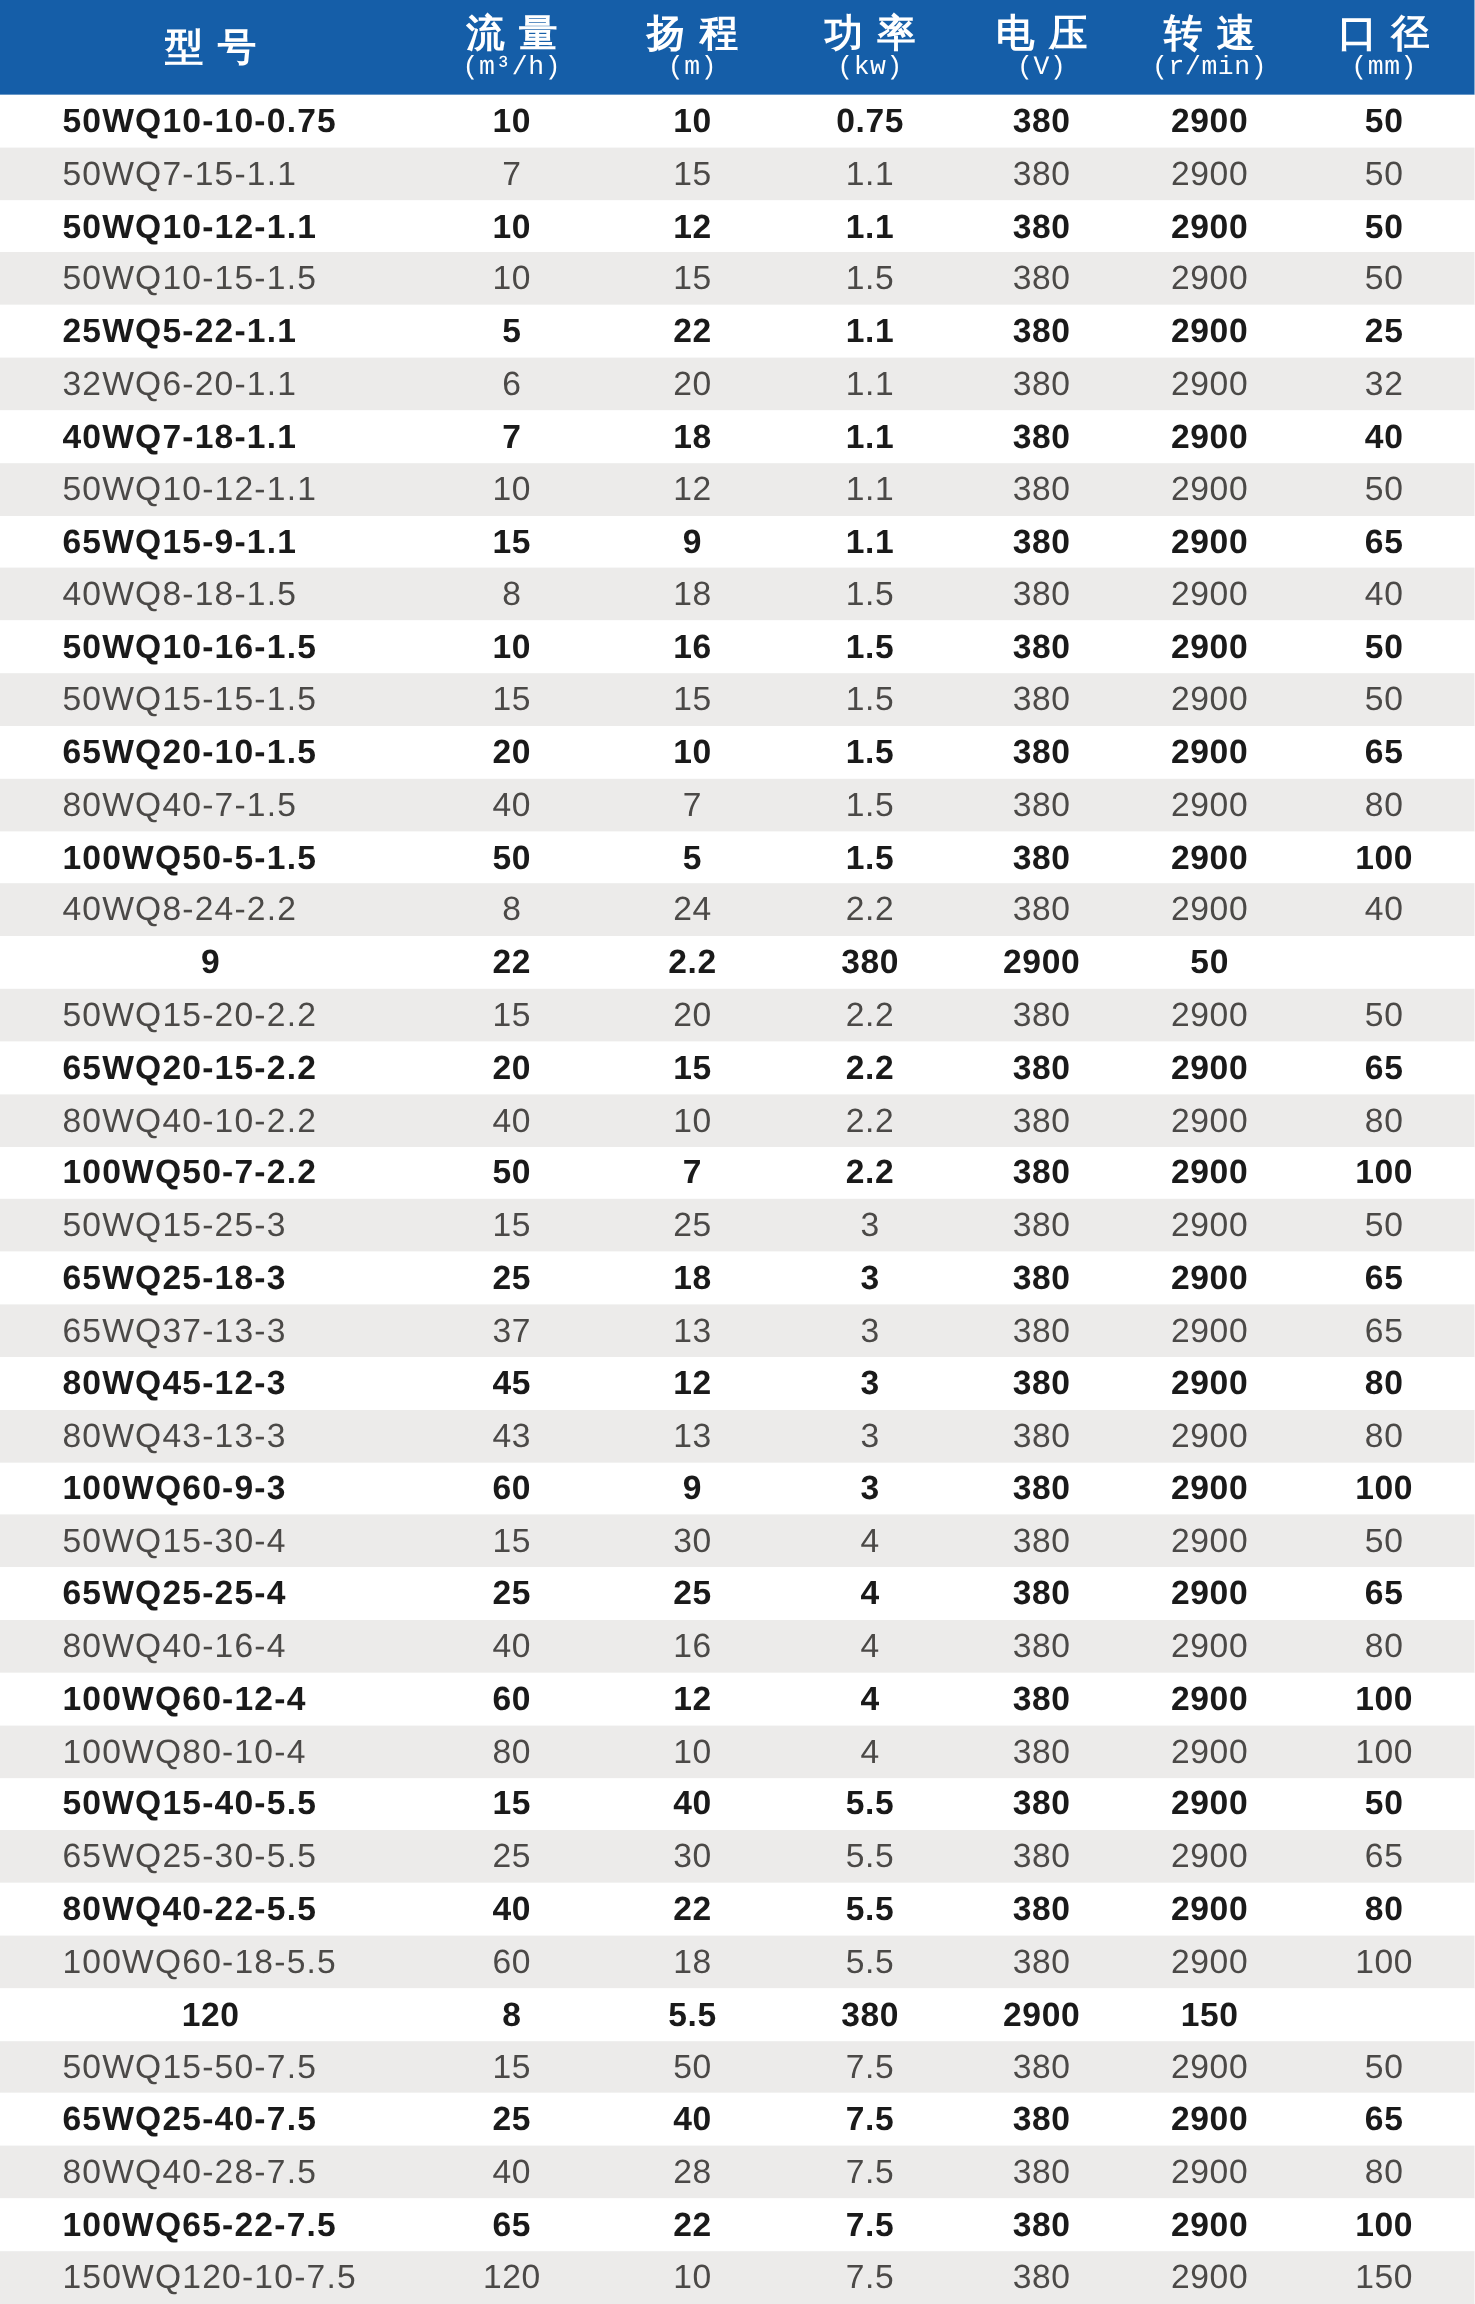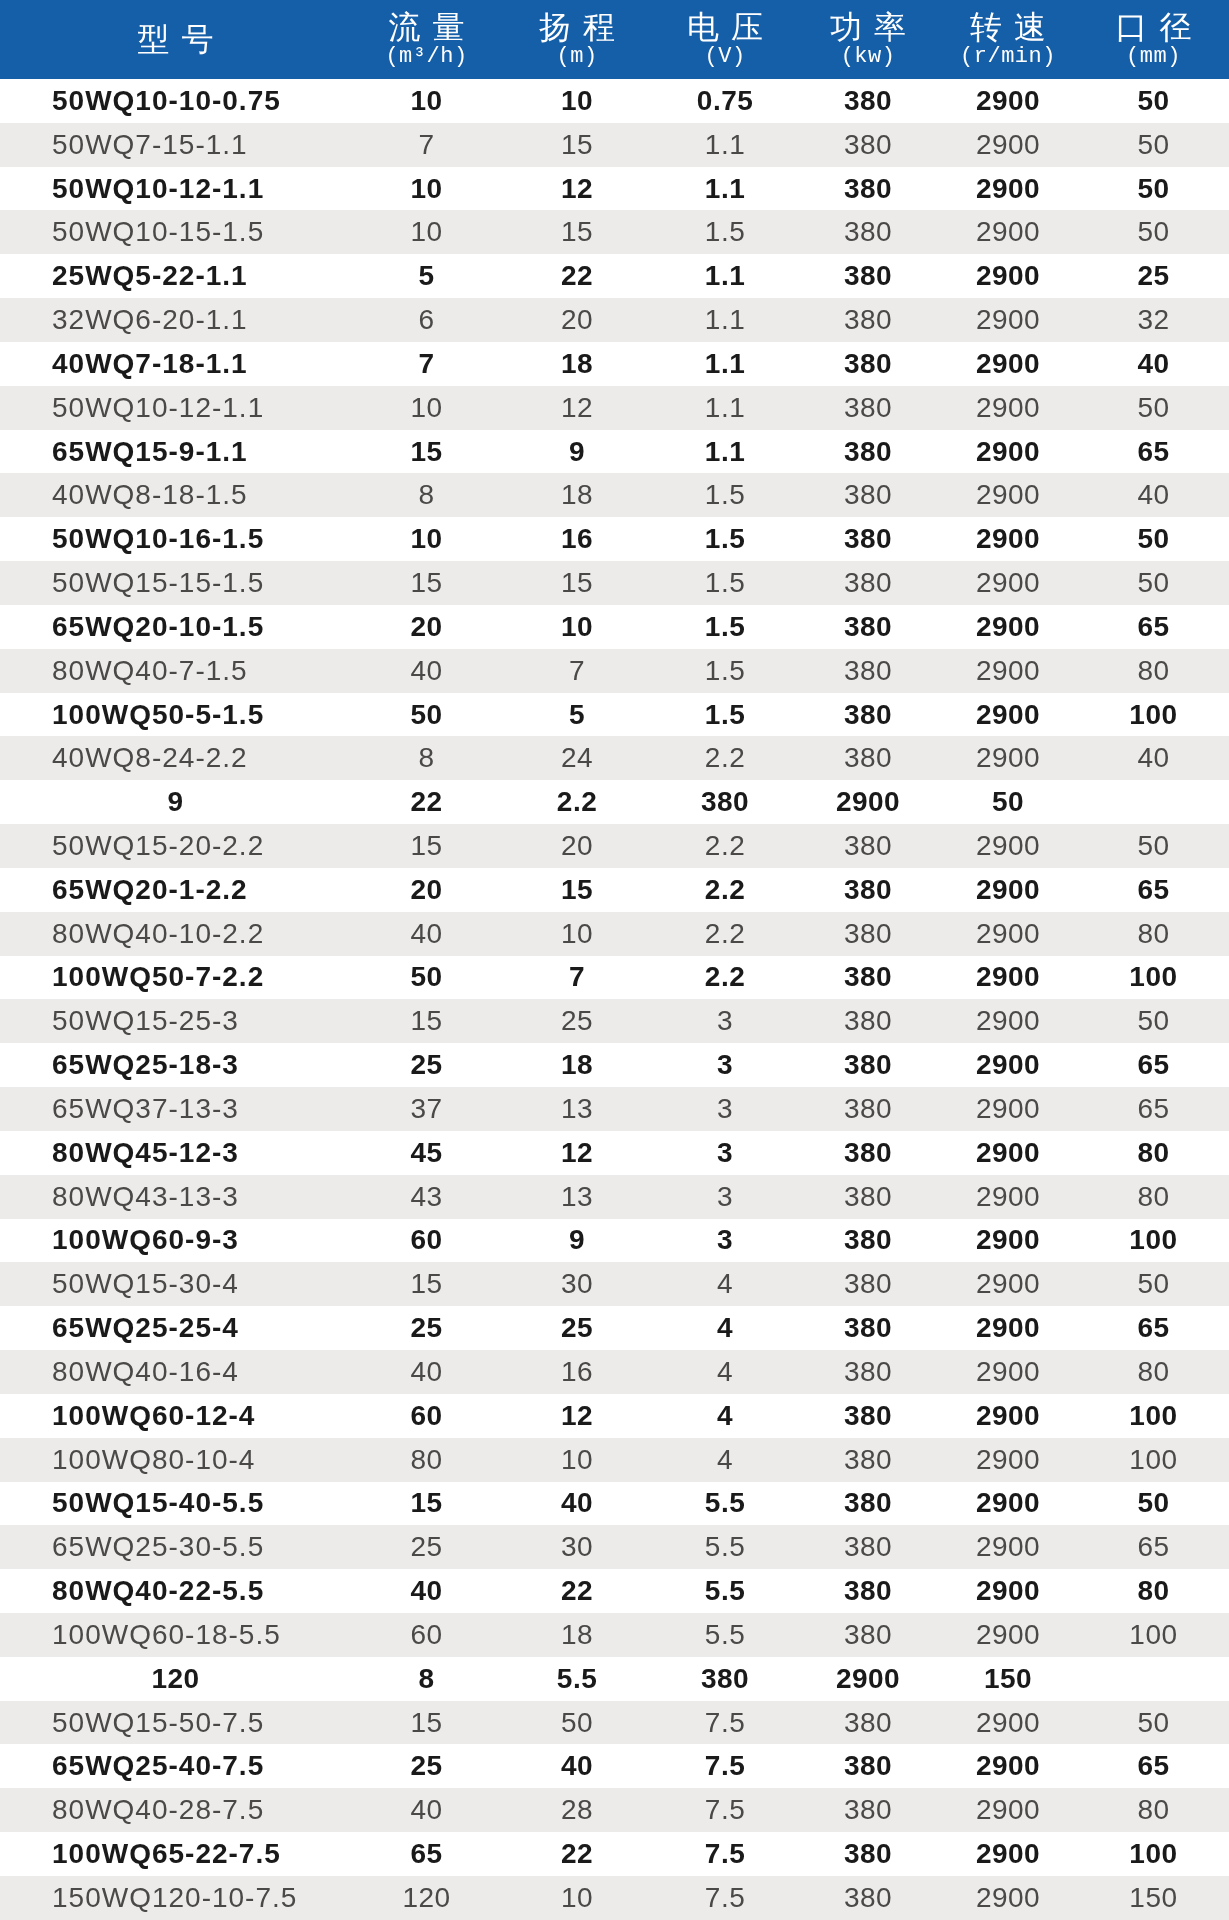--- a/index.html
+++ b/index.html
@@ -24,21 +24,21 @@
   }
   .th {
     display: flex;
     flex-direction: column;
     align-items: center;
     justify-content: center;
     line-height: 1.08;
   }
   .th-label {
     font-size: 32px;
-    font-weight: 400;
+    font-weight: 700;
     letter-spacing: 12px;
     text-indent: 12px;
     white-space: nowrap;
   }
   .th-unit {
     font-size: 22px;
     font-weight: 400;
     letter-spacing: 0.5px;
     white-space: nowrap;
     font-family: Liberation Mono, monospace;
@@ -89,26 +89,26 @@
     </div>
     <div class="th">
       <div class="th-label">流量</div>
       <div class="th-unit">(m³/h)</div>
     </div>
     <div class="th">
       <div class="th-label">扬程</div>
       <div class="th-unit">(m)</div>
     </div>
     <div class="th">
+      <div class="th-label">功率</div>
+      <div class="th-unit">(kw)</div>
+    </div>
+    <div class="th">
       <div class="th-label">电压</div>
       <div class="th-unit">(V)</div>
-    </div>
-    <div class="th">
-      <div class="th-label">功率</div>
-      <div class="th-unit">(kw)</div>
     </div>
     <div class="th">
       <div class="th-label">转速</div>
       <div class="th-unit">(r/min)</div>
     </div>
     <div class="th">
       <div class="th-label">口径</div>
       <div class="th-unit">(mm)</div>
     </div>
   </div>
@@ -269,21 +269,21 @@
       <div class="row gray">
         <div class="cell model">50WQ15-20-2.2</div>
         <div class="cell">15</div>
         <div class="cell">20</div>
         <div class="cell">2.2</div>
         <div class="cell">380</div>
         <div class="cell">2900</div>
         <div class="cell">50</div>
       </div>
       <div class="row white">
-        <div class="cell model">65WQ20-1-2.2</div>
+        <div class="cell model">65WQ20-15-2.2</div>
         <div class="cell">20</div>
         <div class="cell">15</div>
         <div class="cell">2.2</div>
         <div class="cell">380</div>
         <div class="cell">2900</div>
         <div class="cell">65</div>
       </div>
       <div class="row gray">
         <div class="cell model">80WQ40-10-2.2</div>
         <div class="cell">40</div>

